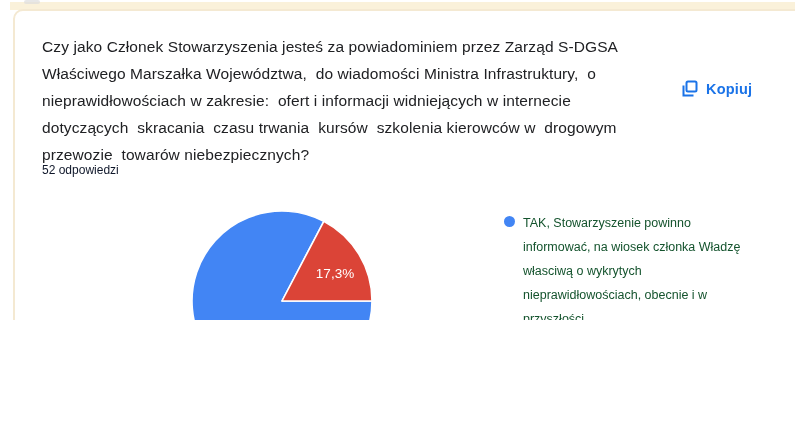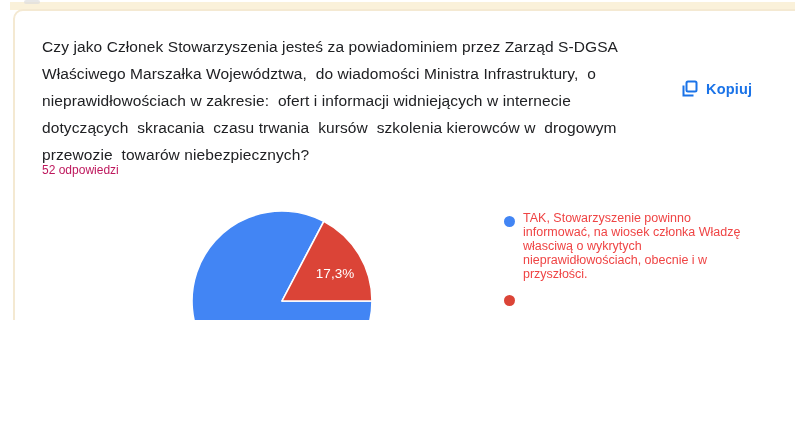--- a/index.html
+++ b/index.html
@@ -15,37 +15,37 @@
     position:absolute;left:13px;top:9px;width:800px;height:416px;
     background:#ffffff;border:2px solid #f4e9d2;border-radius:10px;
   }
   .question{
     position:absolute;left:27px;top:22px;width:640px;
     font-size:15.5px;line-height:27px;color:#202124;
     white-space:pre-wrap;letter-spacing:.1px;
   }
   .responses{
     position:absolute;left:27px;top:151px;
-    font-size:12px;line-height:16px;color:#be185d;
+    font-size:12px;line-height:16px;color:#0f172a;
   }
   .copy-btn{
     position:absolute;left:665px;top:18px;height:24px;
     display:flex;align-items:center;gap:8px;cursor:pointer;background:none;border:none;padding:0;margin-top:48px;
   }
   .copy-btn .lbl{font-size:14.5px;font-weight:600;color:#1a73e8;letter-spacing:.2px;}
   .pie-wrap{position:absolute;left:167px;top:190px;width:200px;height:200px;}
   .pie-wrap text{font-size:13.5px;fill:#ffffff;text-anchor:middle;}
   .legend{
     position:absolute;left:489px;top:200px;width:270px;
     display:flex;flex-direction:column;gap:9px;
   }
   .legend-item{display:flex;gap:8px;}
   .legend-item .dot{flex:0 0 auto;margin-top:2px;}
   .legend-item .txt{
-    font-size:12.5px;line-height:14px;color:#ef4444;white-space:pre-wrap;
+    font-size:12.5px;line-height:24px;color:#14532d;white-space:pre-wrap;
   }
   
   .corner-white{position:absolute;left:758px;top:341px;width:37px;height:76px;background:#fff;
     box-shadow:inset 7px 0 7px -5px rgba(0,0,0,.14);}
   .corner-vline{position:absolute;left:756px;top:342px;width:2px;height:76px;background:#bdbdbd;}
   .corner-hline{position:absolute;left:130px;top:416.5px;width:628px;height:1.6px;background:#d8d8d8;}
 </style>
 </head>
 <body>
 

